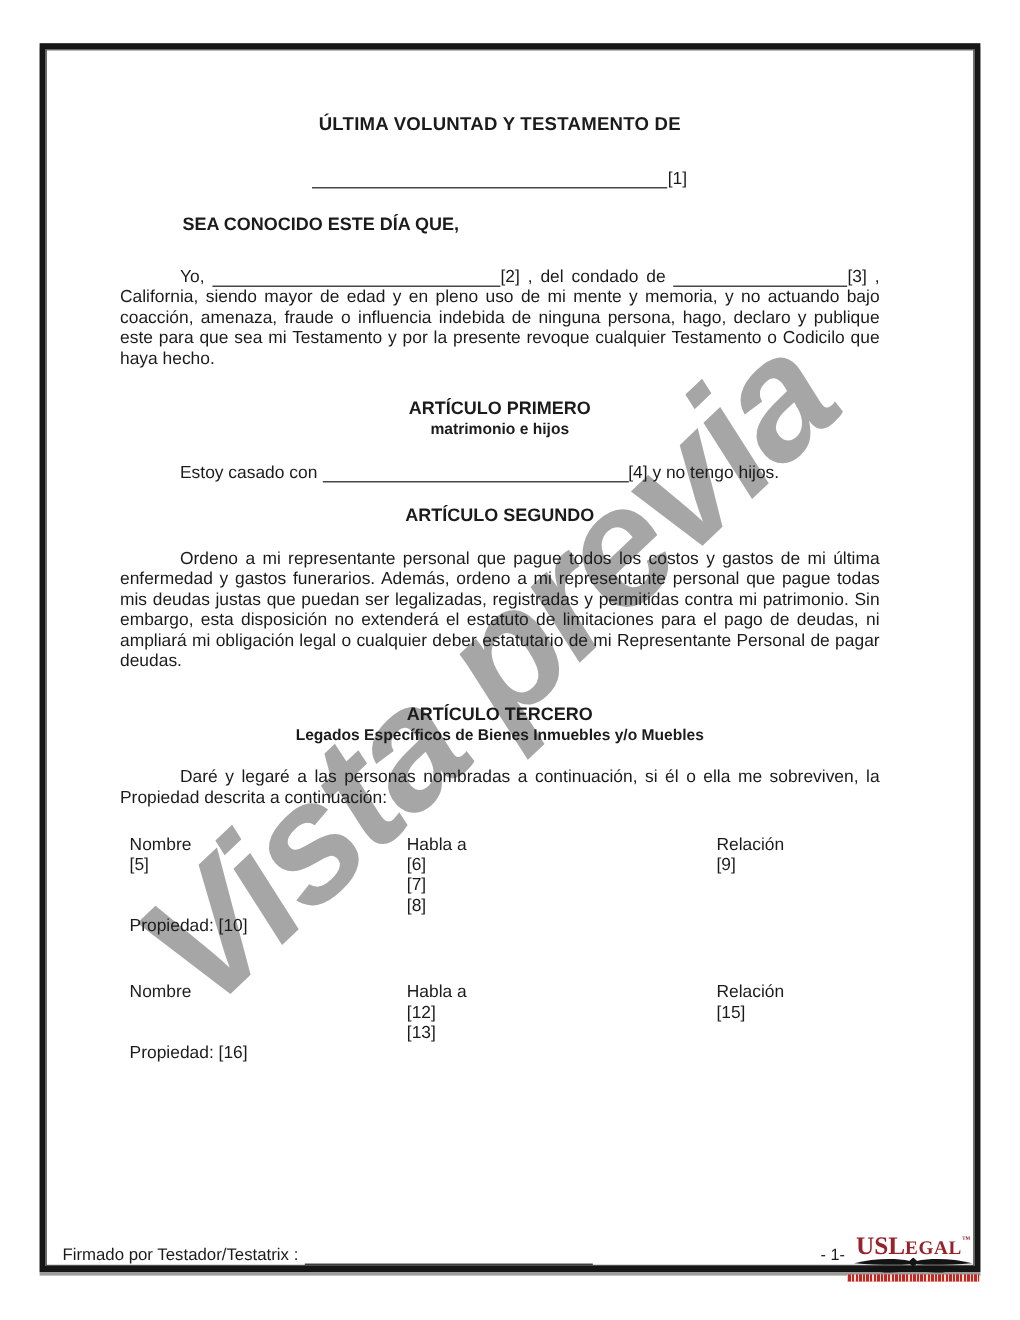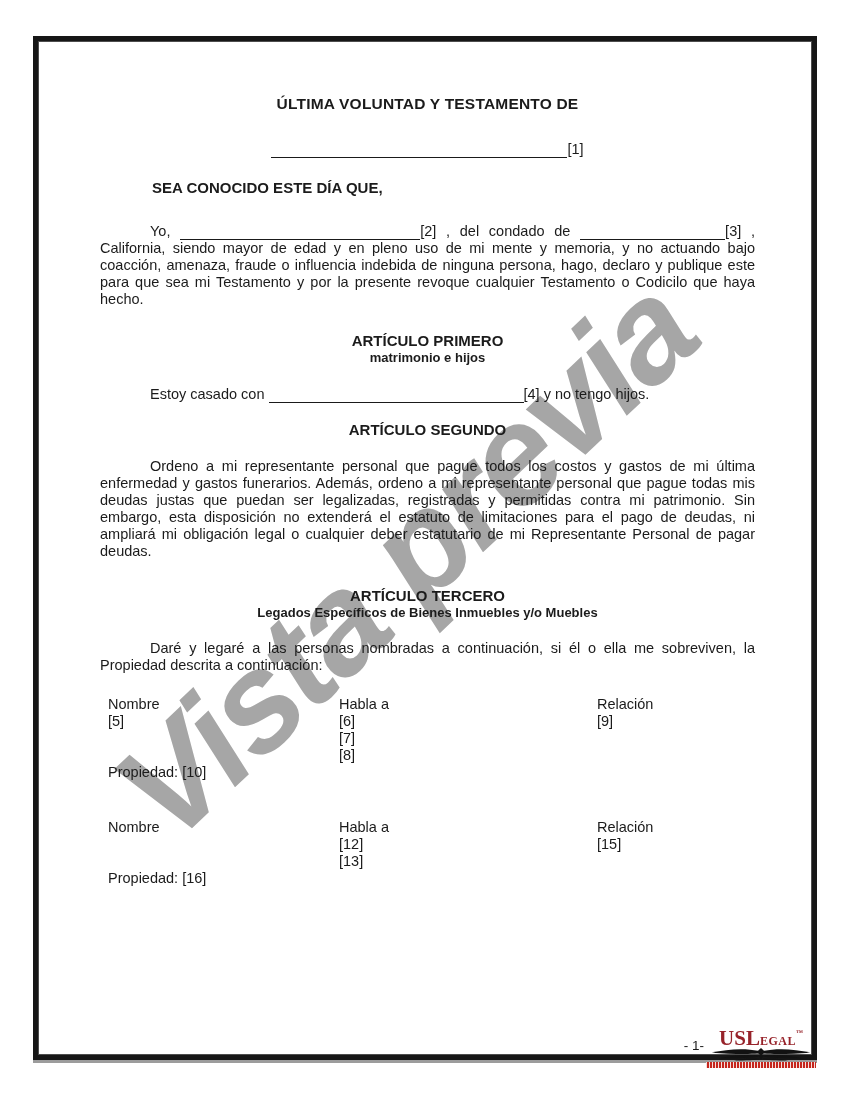--- a/index.html
+++ b/index.html
@@ -42,21 +42,21 @@
     white-space: nowrap;
     transform: rotate(-43.5deg);
     z-index: 0;
     pointer-events: none;
   }
 
   
   .content {
     position: relative;
     z-index: 1;
-    padding: 0 57px 0 62px;
+    padding: 0 79px 0 62px;
     font-size: 14.5px;
     line-height: 17px;
   }
   .doc-title {
     margin-top: 54px;
     text-align: center;
     font-size: 15.5px;
     font-weight: bold;
     letter-spacing: 0.2px;
   }
@@ -126,21 +126,21 @@
     background: transparent;
   }
   .logo-text {
     font-family: "Liberation Serif", serif;
     font-weight: bold;
     color: #97232a;
     line-height: 1;
     white-space: nowrap;
   }
   .logo-text .big   { font-size: 21px; }
-  .logo-text .small { font-size: 12px; letter-spacing: 0.5px; }
+  .logo-text .small { font-size: 16px; letter-spacing: 0.5px; }
   .logo-text .tm    { font-size: 7px; vertical-align: 10px; }
   .logo-wings { display: block; width: 104px; height: 13px; margin: -1px auto 0; }
   .logo-bar {
     height: 6px;
     margin-top: 1px;
     background-color: #c5261d;
     background-image: repeating-linear-gradient(90deg,
       rgba(255,255,255,0.85) 0 1px, rgba(255,255,255,0) 1px 3px);
   }
 </style>
@@ -209,20 +209,21 @@
         <div class="bcol-3">
           <div>Relación</div>
           <div>[15]</div>
         </div>
       </div>
       <div class="bprop"><span>Propiedad:</span> <span>[16]</span></div>
     </div>
 
   </div>
 
+  <div class="footer"><span>Firmado por Testador/Testatrix :</span><span class="uline w240s sig-line"></span></div>
 
   <div class="pageno">- 1-</div>
 
   <div class="logo">
     <div class="logo-text"><span class="big">US</span><span class="big">L</span><span class="small">EGAL</span><span class="tm">™</span></div>
     <svg class="logo-wings" viewBox="0 0 110 14" xmlns="http://www.w3.org/2000/svg">
       <g fill="#121212">
         <path d="M52 3 C38 0 18 1 2 5 C20 6.5 40 7 52 6 Z"></path>
         <path d="M52 8 C40 7 26 8 10 11 C28 11.5 46 10.5 52 9.5 Z"></path>
         <path d="M52 11.5 C44 11 36 11.5 26 13.5 C38 13.4 50 12.6 52 12.3 Z"></path>

